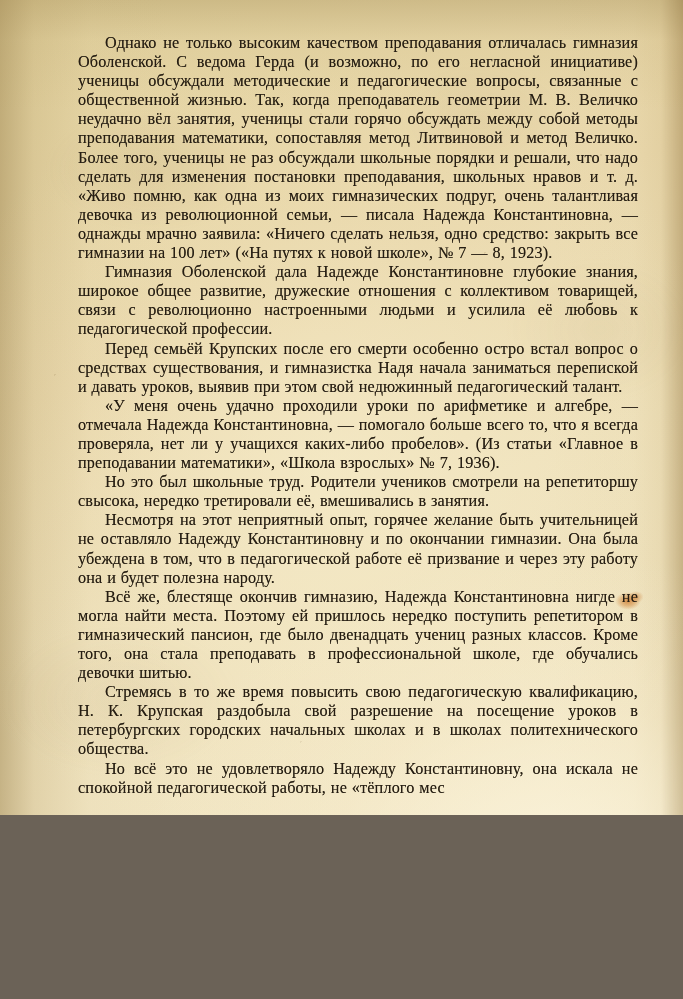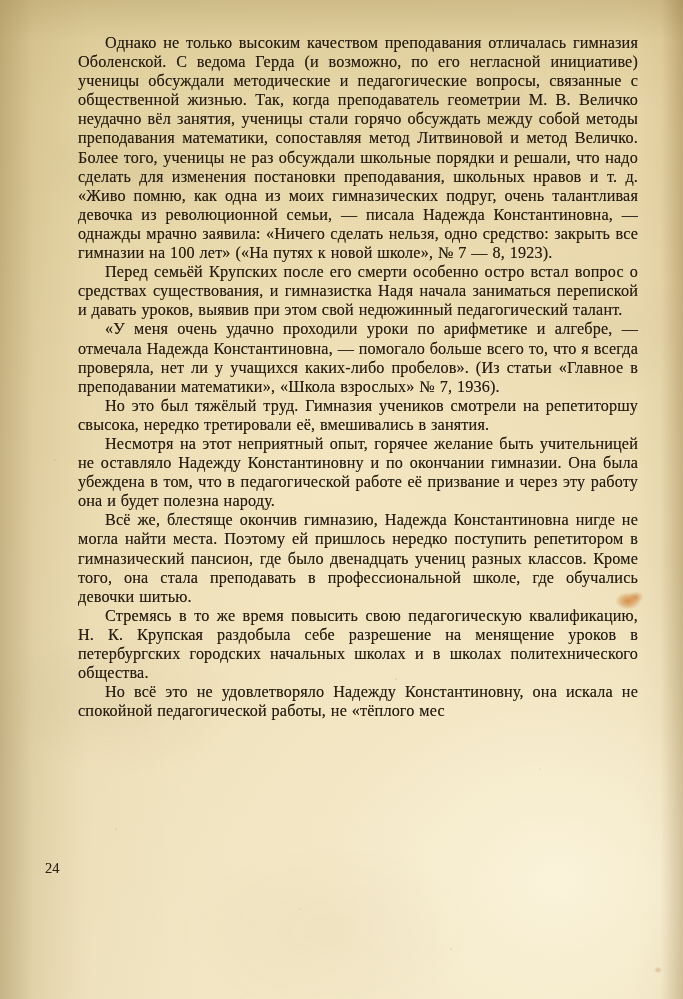--- a/index.html
+++ b/index.html
@@ -6,21 +6,21 @@
   html, body {
     margin: 0;
     padding: 0;
     background: #6b6257;
   }
 
   
   .page {
     position: relative;
     width: 683px;
-    height: 999px;
+    height: 815px;
     overflow: hidden;
     background-color: #e7d9ab;
     background-image:
       
       radial-gradient(ellipse 16px 11px at 628px 601px, rgba(205,120,40,0.78) 0%, rgba(208,132,55,0.45) 45%, rgba(210,150,80,0.0) 80%),
       radial-gradient(ellipse 9px 7px at 636px 597px, rgba(196,108,30,0.55) 0%, rgba(200,130,60,0.0) 85%),
       
       radial-gradient(ellipse 5px 4px at 658px 970px, rgba(180,120,60,0.38) 0%, rgba(180,120,60,0) 85%),
       
       radial-gradient(ellipse 420px 330px at 560px 880px, rgba(252,245,222,0.85) 0%, rgba(250,240,212,0.30) 55%, rgba(250,240,210,0) 100%),
@@ -128,26 +128,27 @@
 </style>
 </head>
 <body>
 
 <div class="page">
 
   <div class="mottle"></div>
 
   <div class="textblock ink">
     <p class="para">Однако не только высоким качеством преподавания отлича­лась гимназия Оболенской. С ведома Герда (и возможно, по его негласной инициативе) ученицы обсуждали методические и педагогические вопросы, связанные с общественной жизнью. Так, когда преподаватель геометрии М. В. Величко неудачно вёл занятия, ученицы стали горячо обсуждать между собой методы преподавания математики, сопоставляя метод Литви­новой и метод Величко. Более того, ученицы не раз обсуждали школьные порядки и решали, что надо сделать для изменения постановки преподавания, школьных нравов и т. д. «Живо по­мню, как одна из моих гимназических подруг, очень талантливая девочка из революционной семьи, — писала Надежда Констан­тиновна, — однажды мрачно заявила: «Ничего сделать нельзя, одно средство: закрыть все гимназии на 100 лет» («На путях к новой школе», № 7 — 8, 1923).</p>
+    <p class="para">Гимназия Оболенской дала Надежде Константиновне глубо­кие знания, широкое общее развитие, дружеские отношения с коллективом товарищей, связи с революционно настроенными людьми и усилила её любовь к педагогической профессии.</p>
     <p class="para">Перед семьёй Крупских после его смерти особенно остро встал вопрос о средствах существования, и гимназистка Надя начала заниматься перепиской и давать уроков, выявив при этом свой недюжинный педагогический талант.</p>
     <p class="para">«У меня очень удачно проходили уроки по арифметике и алгебре, — отмечала Надежда Константиновна, — помогало боль­ше всего то, что я всегда проверяла, нет ли у учащихся каких-либо пробелов». (Из статьи «Главное в преподавании матема­тики», «Школа взрослых» № 7, 1936).</p>
-    <p class="para">Но это был тяжёлый труд. Гимназия учеников смотрели на репетиторшу свысока, нередко третировали её, вмешивались в занятия.</p>
+    <p class="para">Но это был школьные труд. Родители учеников смотрели на репетиторшу свысока, нередко третировали её, вмешивались в занятия.</p>
     <p class="para">Несмотря на этот неприятный опыт, горячее желание быть учительницей не оставляло Надежду Константиновну и по окон­чании гимназии. Она была убеждена в том, что в педагогической работе её призвание и через эту работу она и будет полезна народу.</p>
     <p class="para">Всё же, блестяще окончив гимназию, Надежда Константиновна нигде не могла найти места. Поэтому ей пришлось нередко по­ступить репетитором в гимназический пансион, где было две­надцать учениц разных классов. Кроме того, она стала препода­вать в профессиональной школе, где обучались девочки шитью.</p>
-    <p class="para">Стремясь в то же время повысить свою педагогическую ква­лификацию, Н. К. Крупская раздобыла себе разрешение на меня­щение уроков в петербургских городских начальных школах и в школах политехнического общества.</p>
+    <p class="para">Стремясь в то же время повысить свою педагогическую ква­лификацию, Н. К. Крупская раздобыла свой разрешение на посе­щение уроков в петербургских городских начальных школах и в школах политехнического общества.</p>
     <p class="para">Но всё это не удовлетворяло Надежду Константиновну, она искала не спокойной педагогической работы, не «тёплого мес­</p>
   </div>
 
   <div class="folio ink">24</div>
 
   <div class="grain"></div>
   <div class="edge-curl"></div>
 </div>
 
 </body></html>

